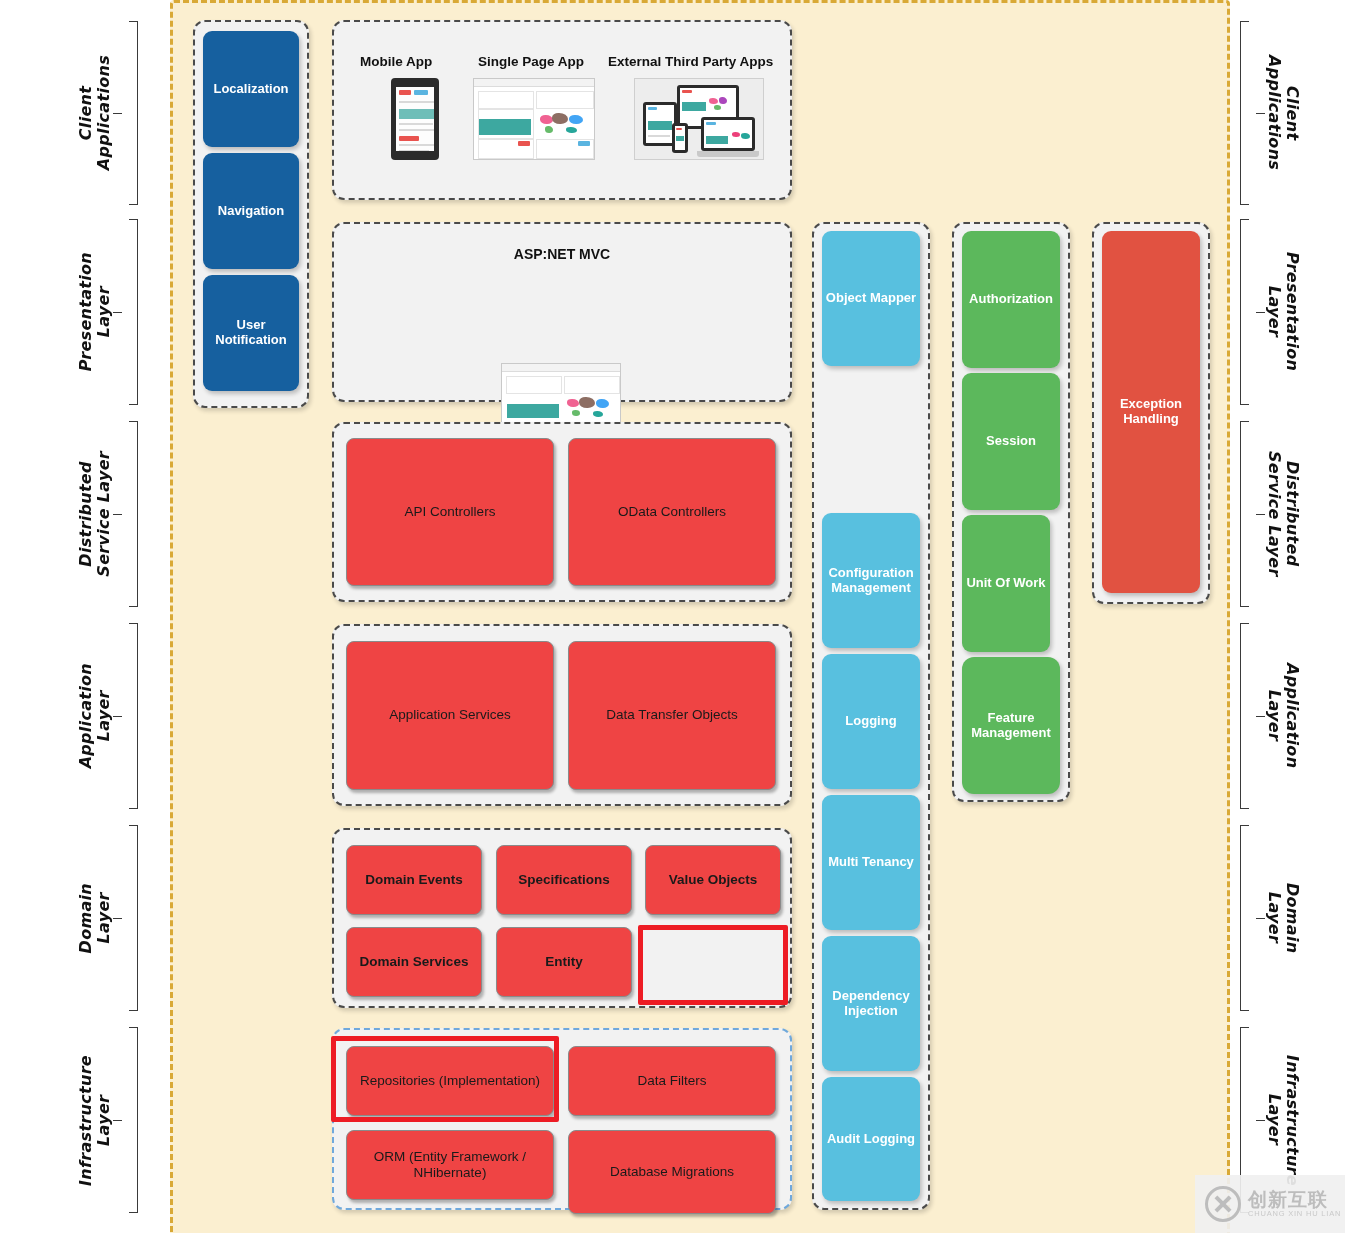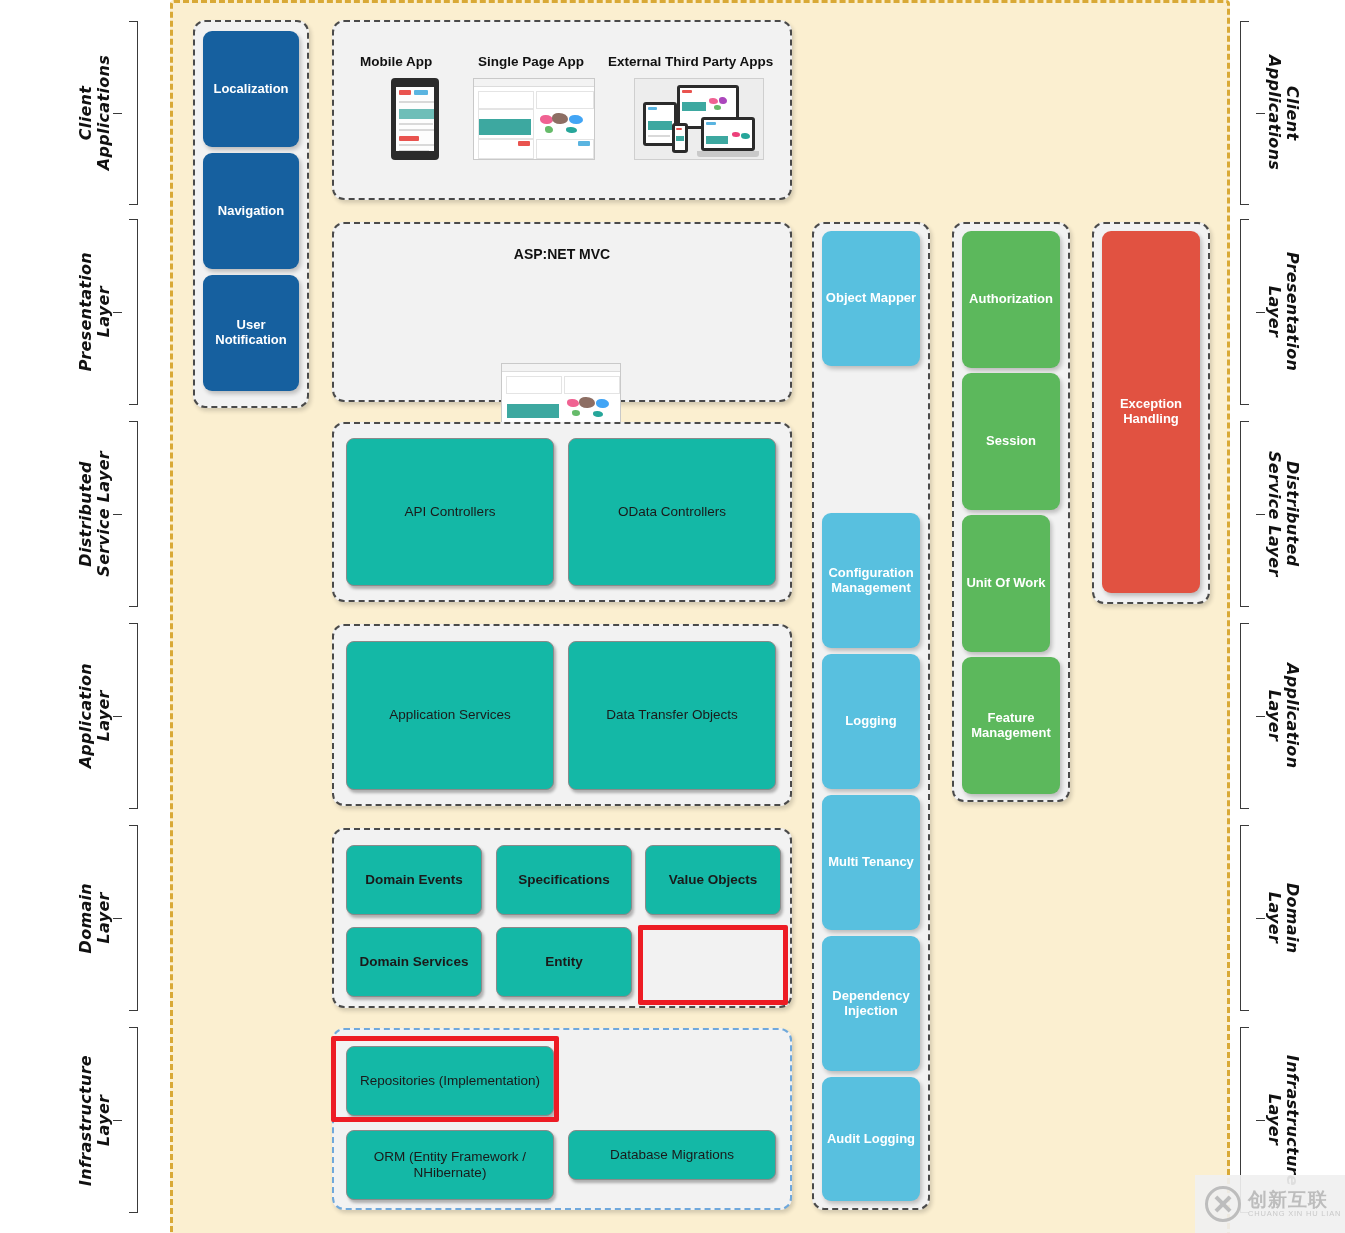--- a/index.html
+++ b/index.html
@@ -131,21 +131,21 @@
     box-shadow: 2px 3px 4px rgba(0,0,0,0.22);
   }
   .tile.navy  { background: #16609F; }
   .tile.cyan  { background: #58C0DF; }
   .tile.green { background: #5CB85C; }
   .tile.red   { background: #E15241; }
 
   
   .box {
     position: absolute;
-    background: #14b8a6;
+    background: #ef4444;
     border: 1.2px solid #8A8A8A;
     border-radius: 8px;
     box-sizing: border-box;
     display: flex;
     align-items: center;
     justify-content: center;
     text-align: center;
     color: #1a1a1a;
     font-family: "Liberation Sans", sans-serif;
     font-size: 13.5px;
@@ -520,42 +520,43 @@
   <div class="box" style="left:346px; top:845px; width:136px; height:70px;">Domain Events</div>
   <div class="box" style="left:496px; top:845px; width:136px; height:70px;">Specifications</div>
   <div class="box" style="left:645px; top:845px; width:136px; height:70px;">Value Objects</div>
   <div class="box" style="left:346px; top:927px; width:136px; height:70px;">Domain Services</div>
   <div class="box" style="left:496px; top:927px; width:136px; height:70px;">Entity</div>
   <div class="red-outline" style="left:638px; top:925px; width:150px; height:80px;"></div>
 
   <div class="group blue-dash" style="left:332px; top:1028px; width:460px; height:182px;">
   </div>
   <div class="box plain" style="left:346px; top:1046px; width:208px; height:70px;">Repositories (Implementation)</div>
+  <div class="box plain" style="left:568px; top:1046px; width:208px; height:70px;">Data Filters</div>
   <div class="box plain" style="left:346px; top:1130px; width:208px; height:70px;">ORM (Entity Framework /
 NHibernate)</div>
-  <div class="box plain" style="left:568px; top:1130px; width:208px; height:50px;">Database Migrations</div>
+  <div class="box plain" style="left:568px; top:1130px; width:208px; height:84px;">Database Migrations</div>
   <div class="red-outline" style="left:331px; top:1036px; width:228px; height:86px;"></div>
 
   <div class="group" style="left:812px; top:222px; width:118px; height:988px;">
   </div>
   <div class="tile cyan" style="left:822px; top:231px; width:98px; height:135px;">Object Mapper</div>
   <div class="tile cyan" style="left:822px; top:513px; width:98px; height:135px;">Configuration
 Management</div>
   <div class="tile cyan" style="left:822px; top:654px; width:98px; height:135px;">Logging</div>
   <div class="tile cyan" style="left:822px; top:795px; width:98px; height:135px;">Multi Tenancy</div>
   <div class="tile cyan" style="left:822px; top:936px; width:98px; height:135px;">Dependency
 Injection</div>
   <div class="tile cyan" style="left:822px; top:1077px; width:98px; height:124px;">Audit Logging</div>
 
   <div class="group" style="left:952px; top:222px; width:118px; height:580px;">
   </div>
   <div class="tile green" style="left:962px; top:231px; width:98px; height:137px;">Authorization</div>
   <div class="tile green" style="left:962px; top:373px; width:98px; height:137px;">Session</div>
   <div class="tile green" style="left:962px; top:515px; width:88px; height:137px;">Unit Of Work</div>
-  <div class="tile green" style="left:962px; top:657px; width:98px; height:137px;">Feature
+  <div class="tile green" style="left:962px; top:657px; width:98px; height:137px;border-radius:12px;">Feature
 Management</div>
 
   <div class="group" style="left:1092px; top:222px; width:118px; height:382px;">
   </div>
   <div class="tile red" style="left:1102px; top:231px; width:98px; height:362px;">Exception
 Handling</div>
 
   <div class="watermark">
     <div class="wm-logo"></div>
     <div class="wm-text">

